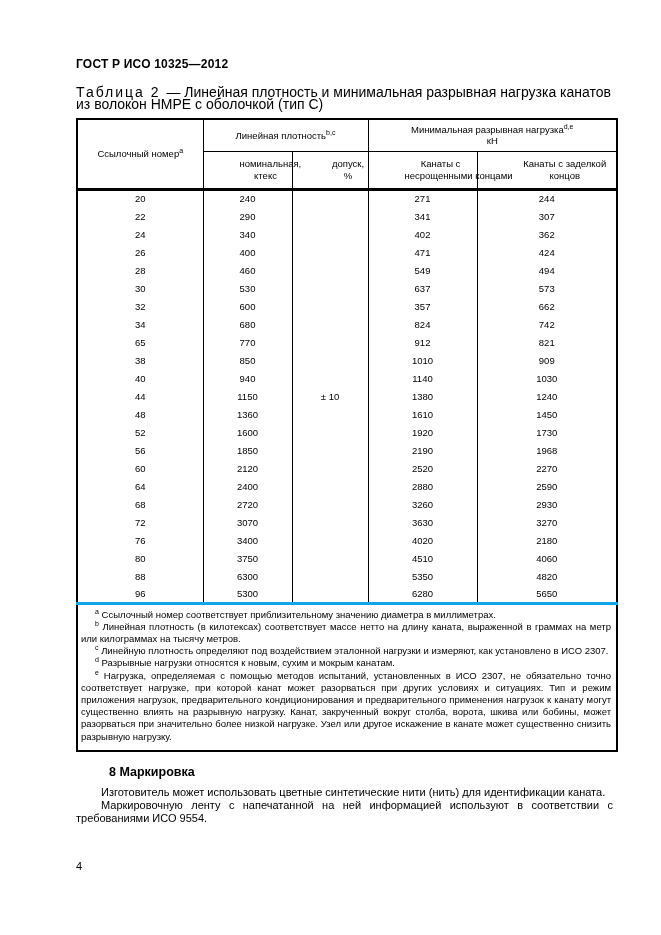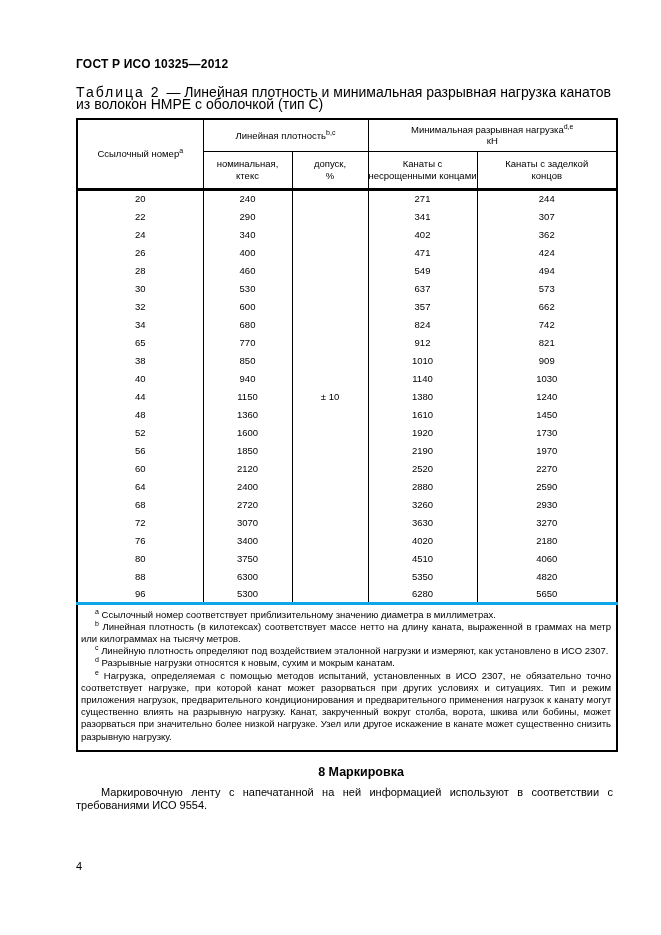--- a/index.html
+++ b/index.html
@@ -44,21 +44,21 @@
   .t2 th, .t2 td {
     border: 1px solid #000;
     text-align: center;
     vertical-align: middle;
     font-weight: normal;
     padding: 0;
   }
   .t2 thead { border-bottom: 3px solid #000; }
   .t2 thead th { line-height: 11.5px; }
   .t2 .grp-row th { height: 32px; }
-  .t2 .sub-row th { height: 38px; }
+  .t2 .sub-row th { height: 38px; padding-left: 36px; }
   .t2 th .nw { white-space: nowrap; display: block; }
   .t2 sup { font-size: 7px; line-height: 0; }
   .t2 tbody.data { border-bottom: 3px solid #0ea5e9; }
   .t2 tbody.data tr { height: 18px; }
   .t2 tbody.data td {
     border-top-width: 0;
     border-bottom-width: 0;
   }
   .t2 .fn-cell {
     text-align: justify;
@@ -67,21 +67,20 @@
     font-size: 9.5px;
     line-height: 12.2px;
   }
   .fn { text-indent: 14px; }
   .fn sup { font-size: 7px; }
   
   .sec-heading {
     margin: 13px 0 7px 33px;
     font-size: 12.5px;
     font-weight: bold;
-    text-align: center;
   }
   .para {
     margin: 0;
     font-size: 11px;
     line-height: 13px;
     text-align: justify;
     text-indent: 25px;
     width: 537px;
   }
   .page-number {
@@ -226,21 +225,21 @@
           <tr>
             <td>52</td>
             <td>1600</td>
             <td>1920</td>
             <td>1730</td>
           </tr>
           <tr>
             <td>56</td>
             <td>1850</td>
             <td>2190</td>
-            <td>1970</td>
+            <td>1968</td>
           </tr>
           <tr>
             <td>60</td>
             <td>2120</td>
             <td>2520</td>
             <td>2270</td>
           </tr>
           <tr>
             <td>64</td>
             <td>2400</td>
@@ -292,18 +291,19 @@
               <div class="fn"><sup>c</sup> Линейную плотность определяют под воздействием эталонной нагрузки и измеряют, как установлено в ИСО 2307.</div>
               <div class="fn"><sup>d</sup> Разрывные нагрузки относятся к новым, сухим и мокрым  канатам.</div>
               <div class="fn"><sup>e</sup> Нагрузка, определяемая с помощью методов испытаний, установленных в ИСО 2307, не обязательно точно соответствует нагрузке, при которой канат может разорваться при других условиях и ситуациях. Тип и режим приложения нагрузок, предварительного кондиционирования и предварительного применения нагрузок к канату могут существенно влиять на разрывную нагрузку. Канат, закрученный вокруг столба, ворота, шкива или бобины, может разорваться при значительно более низкой нагрузке. Узел или другое искажение в канате может существенно снизить разрывную нагрузку.</div>
             </td>
         </tr>
       </tbody>
     </table>
 
     <div class="sec-heading">8 Маркировка</div>
 
+    <p class="para">Изготовитель может использовать цветные синтетические нити (нить) для идентификации каната.</p>
     <p class="para">Маркировочную ленту с напечатанной на ней информацией используют в соответствии с требованиями ИСО 9554.</p>
 
   </div>
 
   <div class="page-number">4</div>
 </div>
 
 </body></html>

